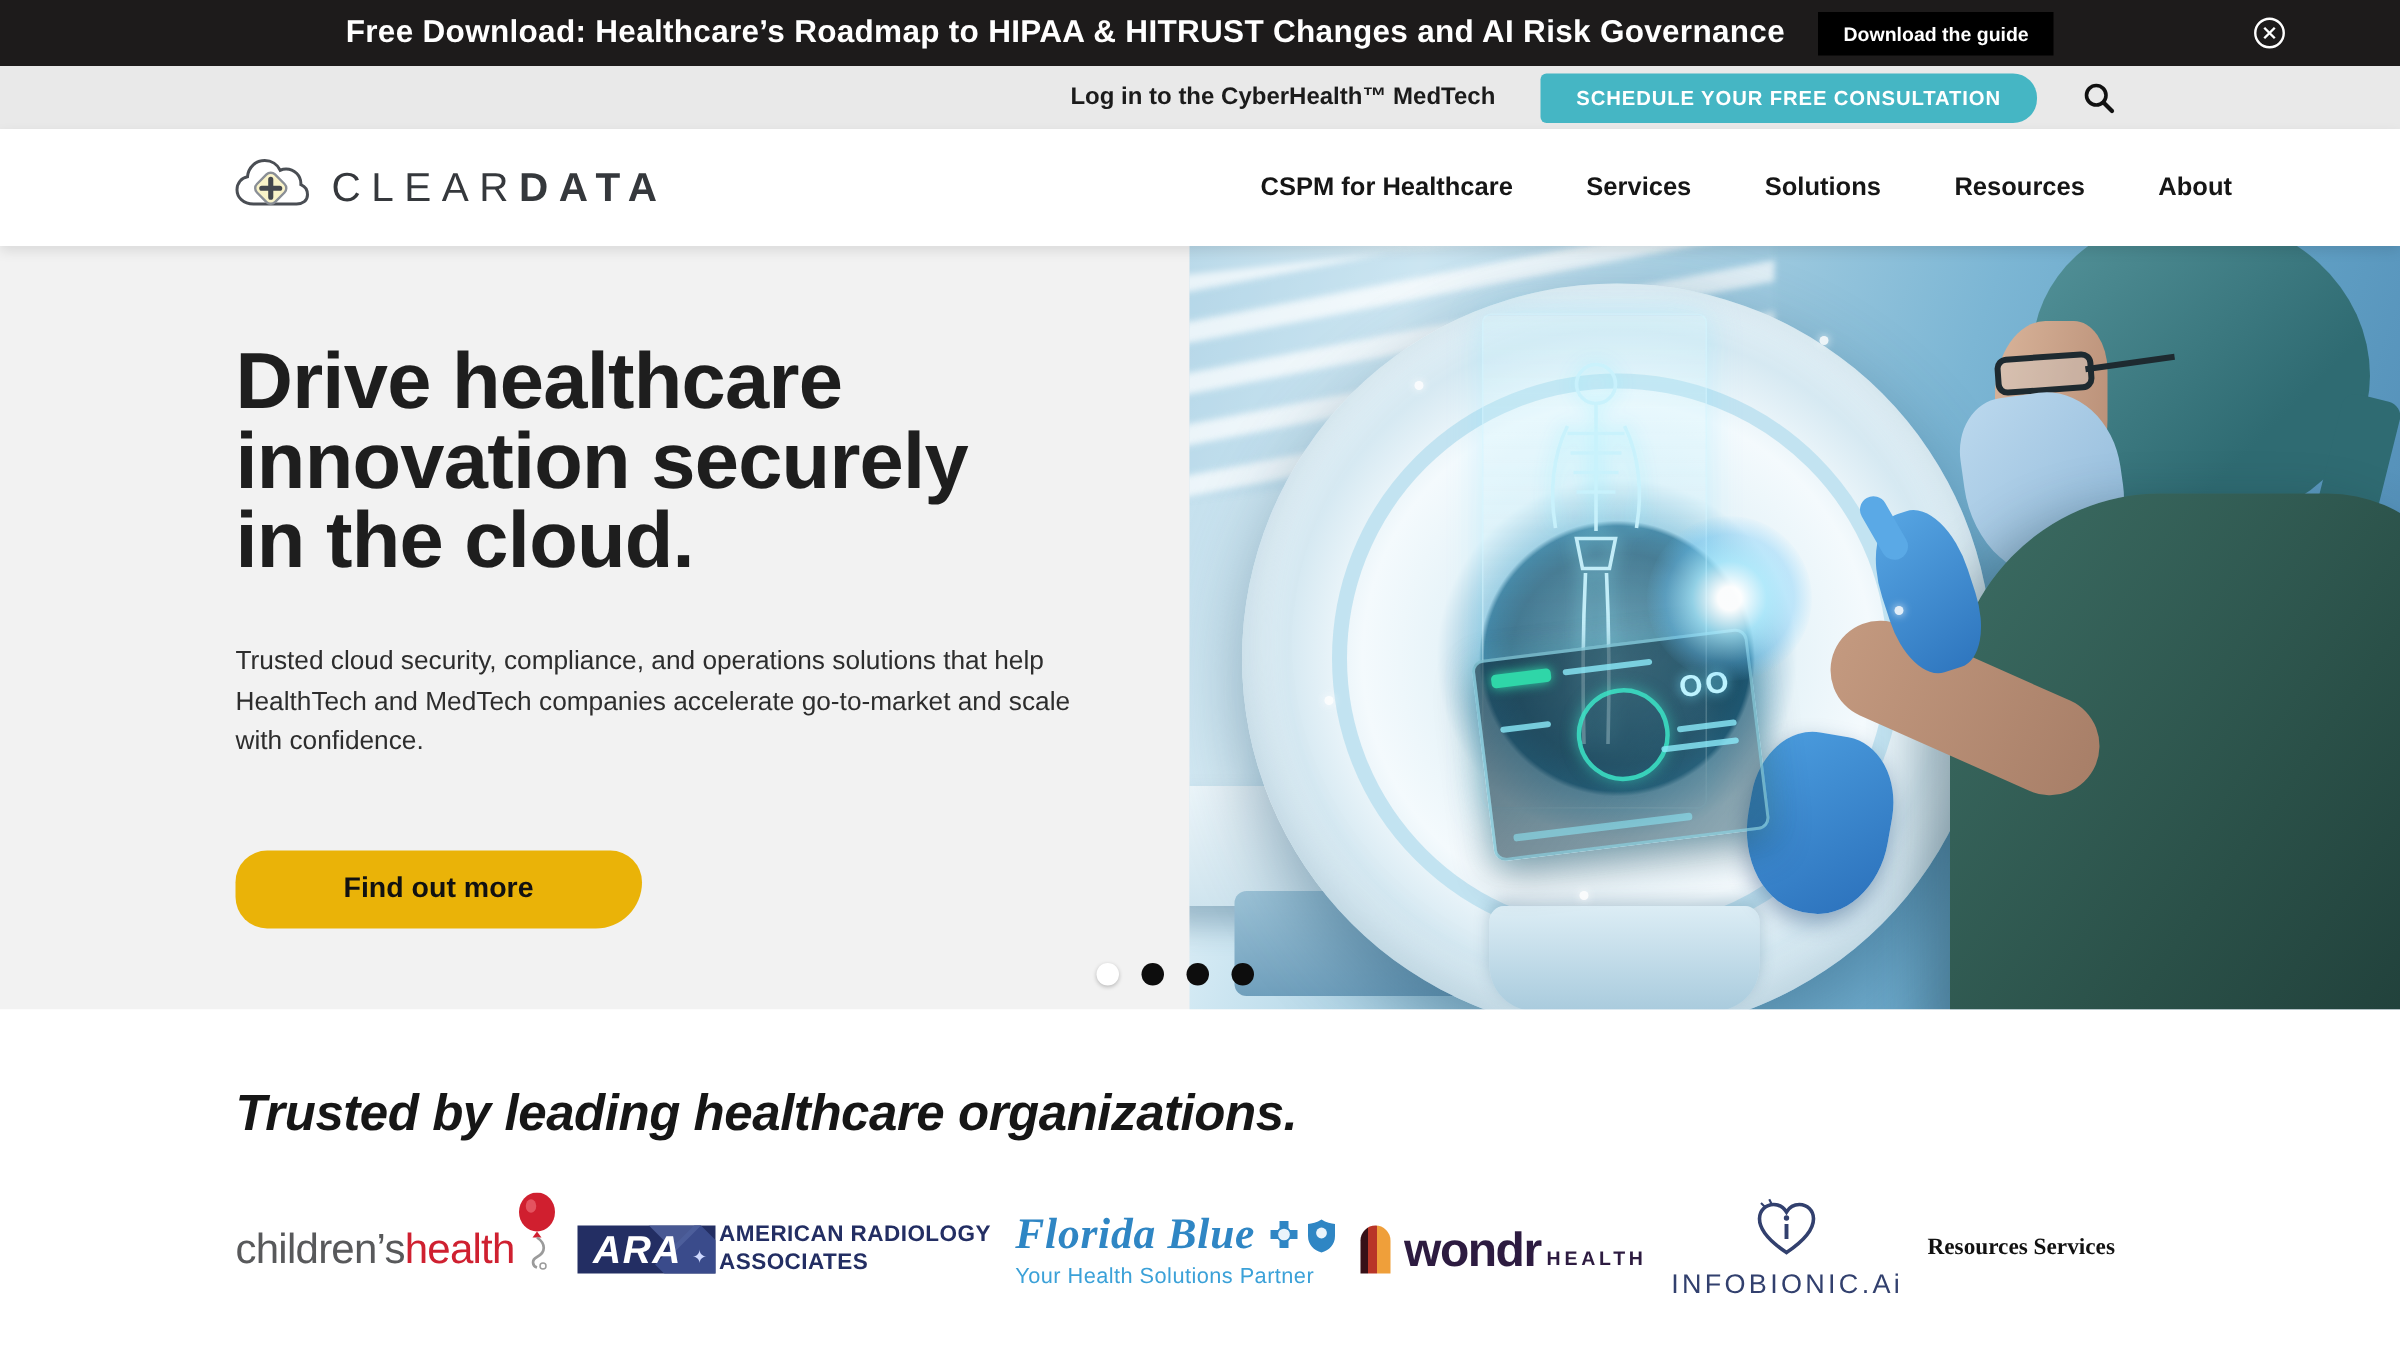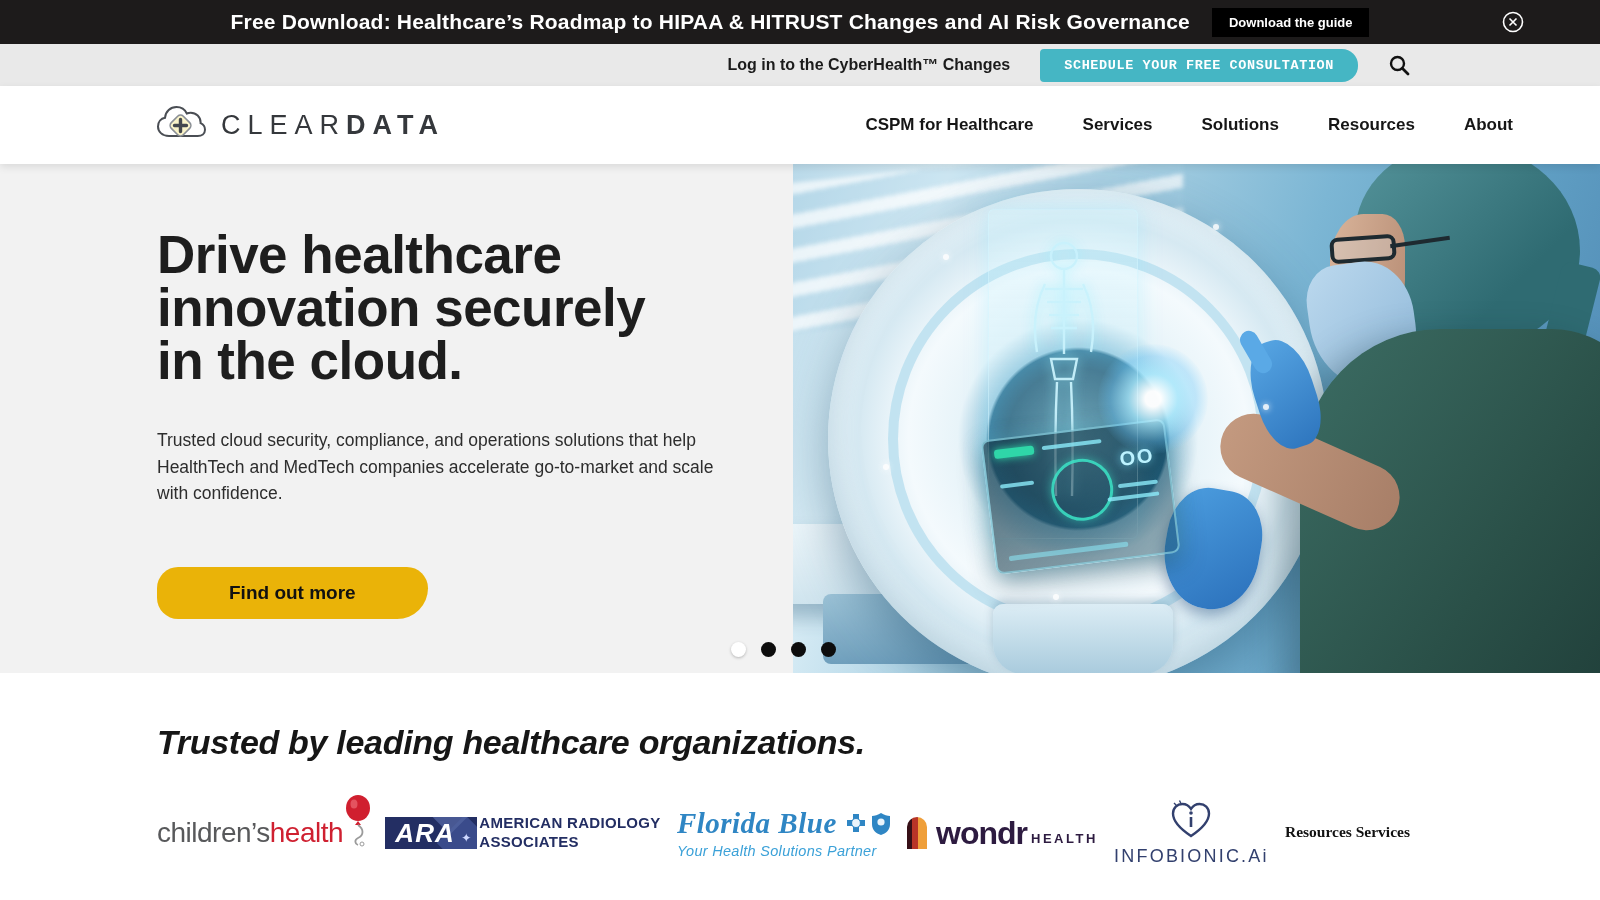--- a/index.html
+++ b/index.html
@@ -11,29 +11,29 @@
     background:#1d1b1b; display:flex; align-items:center; justify-content:center; gap:22px; }
   .banner-text { color:#fff; font-size:21px; font-weight:600; letter-spacing:.2px; }
   .banner-btn { background:#000; color:#fff; border:none; font-size:13px; font-weight:700;
     padding:7px 17px; cursor:pointer; font-family:inherit; }
   .banner-close { position:absolute; right:76px; top:11px; width:22px; height:22px; cursor:pointer; }
 
   
   .utility { position:absolute; left:0; top:44px; width:1600px; height:42px; background:#e9e9e9;
     display:flex; align-items:center; justify-content:flex-end; gap:30px; padding-right:190px; }
   .login-link { font-size:16px; font-weight:700; color:#1b1b1b; cursor:pointer; }
-  .cta-btn { background:#45b6c4; color:#fff; border:none; font-family:Liberation Mono, monospace;
+  .cta-btn { background:#45b6c4; color:#fff; border:none; font-family:Liberation Sans, sans-serif;
     font-size:13.5px; font-weight:700; letter-spacing:.6px; padding:9px 24px;
     border-radius:4px 16px 16px 4px; cursor:pointer; }
   .search-btn { width:22px; height:22px; cursor:pointer; }
 
   
   .nav { position:absolute; left:0; top:86px; width:1600px; height:78px; background:#fff;
     display:flex; align-items:center; justify-content:space-between;
-    padding:0 87px 0 155px; box-shadow:0 3px 8px rgba(0,0,0,.10); z-index:5; }
+    padding:0 112px 0 155px; box-shadow:0 3px 8px rgba(0,0,0,.10); z-index:5; }
   .brand { display:flex; align-items:center; gap:14px; cursor:pointer; }
   .brand-text { font-size:27px; letter-spacing:7px; color:#35383c; }
   .brand-text .thin { font-weight:300; }
   .brand-text .bold { font-weight:700; }
   .menu { display:flex; align-items:center; gap:49px; }
   .menu-item { font-size:17px; font-weight:700; color:#161616; cursor:pointer; white-space:nowrap; }
 
   
   .hero { position:absolute; left:0; top:164px; width:1600px; height:509px; background:#f2f2f2; }
   .hero-copy { position:absolute; left:157px; top:64px; width:600px; }
@@ -156,21 +156,21 @@
   .ara-tri2 { position:absolute; right:14px; top:-14px; width:26px; height:26px; background:#51639f;
     transform:rotate(45deg); opacity:.8; }
   .ara-star { position:absolute; right:6px; bottom:4px; color:#cfd9ff; font-size:12px; z-index:2; }
   .ara-text { margin-left:2px; font-size:15px; font-weight:700; color:#232e63;
     line-height:1.25; letter-spacing:.3px; }
   
   .fb { font-family:"Liberation Serif", serif; }
   .fb-name { font-size:29px; font-weight:700; font-style:italic; color:#2f86c4; letter-spacing:.5px; }
   .fb-icons { display:inline-flex; gap:4px; margin-left:8px; vertical-align:middle; }
   .fb-tag { font-family:"Liberation Sans", sans-serif; font-size:14.5px; color:#3ba1d8;
-    margin-top:3px; letter-spacing:.3px;font-style:italic; }
+    margin-top:3px; letter-spacing:.3px; }
   
   .wh-icon { width:20px; height:32px; margin-right:9px;
     background:linear-gradient(90deg,#371017 0 26%, #b83528 26% 56%, #ef9f3a 56%);
     border-radius:10px 10px 0 0; }
   .wh-name { font-size:32px; font-weight:800; color:#2d1b40; letter-spacing:-1px; }
   .wh-suffix { font-size:13px; font-weight:700; color:#2d1b40; letter-spacing:2.5px; margin:10px 0 0 4px; }
   
   .ib { flex-direction:column; display:flex; align-items:center; gap:2px; }
   .ib-name { font-size:18px; color:#32406e; letter-spacing:2.2px; font-weight:500; }
   
@@ -187,21 +187,21 @@
   <button class="banner-btn">Download the guide</button>
   <span class="banner-close">
     <svg width="22" height="22" viewBox="0 0 22 22">
       <circle cx="11" cy="11" r="9.5" fill="none" stroke="#ffffff" stroke-width="1.6"></circle>
       <path d="M7.5 7.5 L14.5 14.5 M14.5 7.5 L7.5 14.5" stroke="#ffffff" stroke-width="1.6"></path>
     </svg>
   </span>
 </div>
 
 <div class="utility">
-  <span class="login-link">Log in to the CyberHealth™ Changes</span>
+  <span class="login-link">Log in to the CyberHealth™ MedTech</span>
   <button class="cta-btn">SCHEDULE YOUR FREE CONSULTATION</button>
   <span class="search-btn">
     <svg width="22" height="22" viewBox="0 0 22 22">
       <circle cx="9.5" cy="9.5" r="6.5" fill="none" stroke="#111" stroke-width="2.4"></circle>
       <path d="M14.5 14.5 L20 20" stroke="#111" stroke-width="2.8" stroke-linecap="round"></path>
     </svg>
   </span>
 </div>
 
 <div class="nav">

